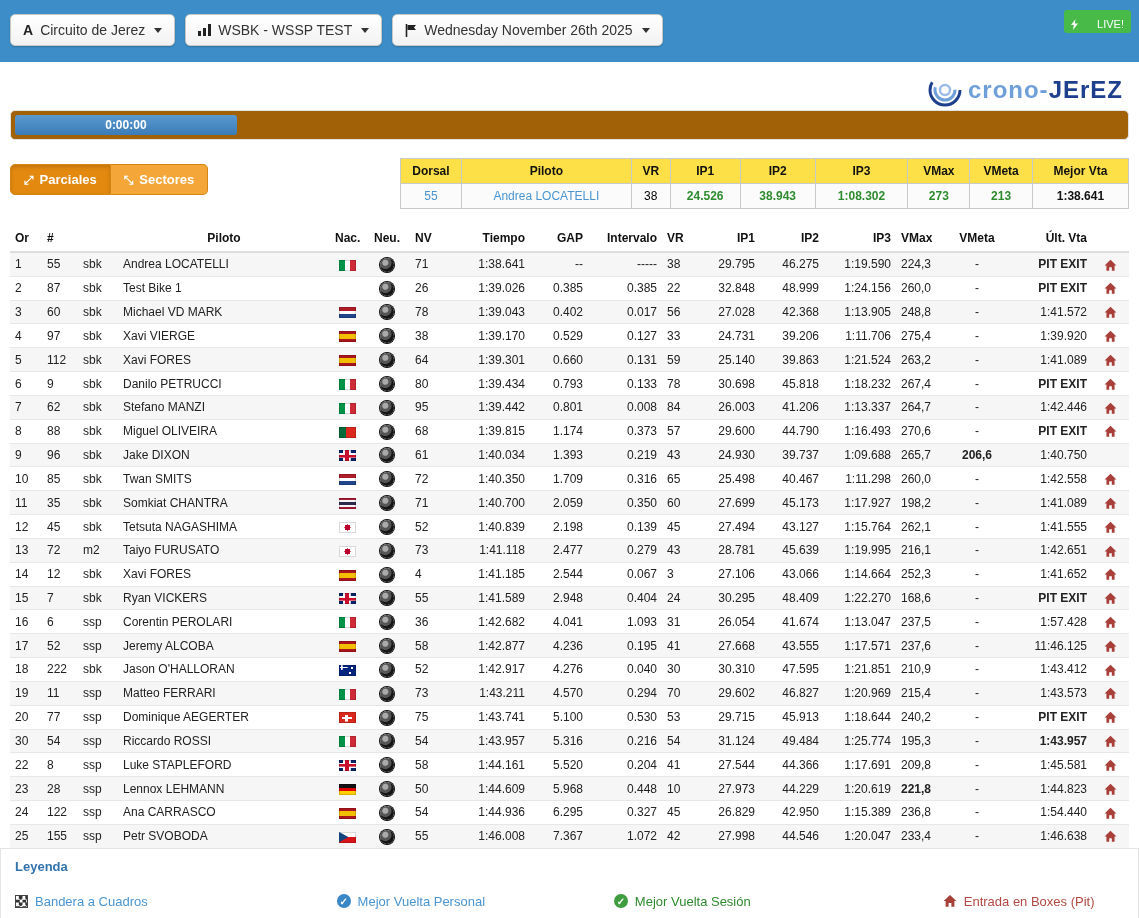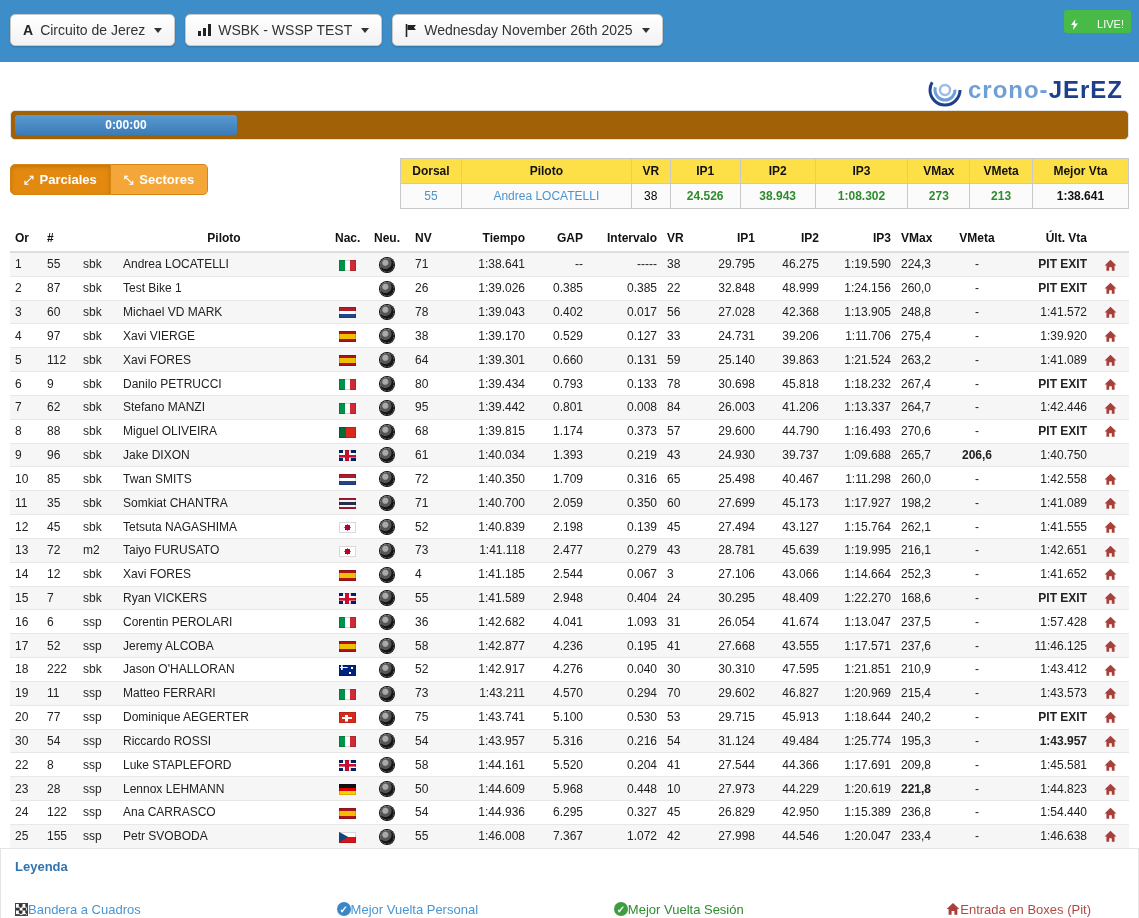--- a/index.html
+++ b/index.html
@@ -85,23 +85,23 @@
 
   .tyre { display:inline-block; width:14px; height:14px; border-radius:50%;
           background:radial-gradient(circle at 38% 34%, #aaa 0 20%, #555 28% 46%, #161616 52% 100%);
           box-shadow:0 0 0 1px #0a0a0a; vertical-align:middle; }
   .pit-house { display:inline-block; width:13px; height:13px; vertical-align:middle; }
   .pit-house svg, .legend-house svg { display:block; }
 
   
   .legend { margin-top:auto; border-top:1px solid #e4e4e4; border-left:1px solid #e4e4e4;
             border-right:1px solid #e4e4e4; padding:10px 14px 14px; }
-  .legend-title { color:#3173ad; font-weight:bold; font-size:13px; margin-bottom:28px; }
+  .legend-title { color:#3173ad; font-weight:bold; font-size:13px; margin-bottom:20px; }
   .legend-items { display:flex; }
-  .legend-item { display:flex; align-items:center; font-size:13px; }
+  .legend-item { display:flex; align-items:center; gap:7px; font-size:13px; }
   .legend-item:nth-child(1){ width:29%; } .legend-item:nth-child(2){ width:25%; }
   .legend-item:nth-child(3){ width:27%; } .legend-item:nth-child(4){ width:19%; }
   .lg-blue { color:#4a95d1; } .lg-green { color:#2e8b2e; } .lg-red { color:#b24a42;justify-content:center; }
   .check-circle { width:14px; height:14px; border-radius:50%; color:#fff; font-size:10px; font-weight:bold;
                   display:inline-flex; align-items:center; justify-content:center; }
   .cc-blue { background:#3a87c8; } .cc-green { background:#3f9c3f; }
   .checker { width:13px; height:13px; border:1px solid #444;
              background:repeating-conic-gradient(#333 0 25%, #fff 0 50%); background-size:6.5px 6.5px; }
 
   .footer-strip { height:10px; background:#3d8ec8; width:100%; }

